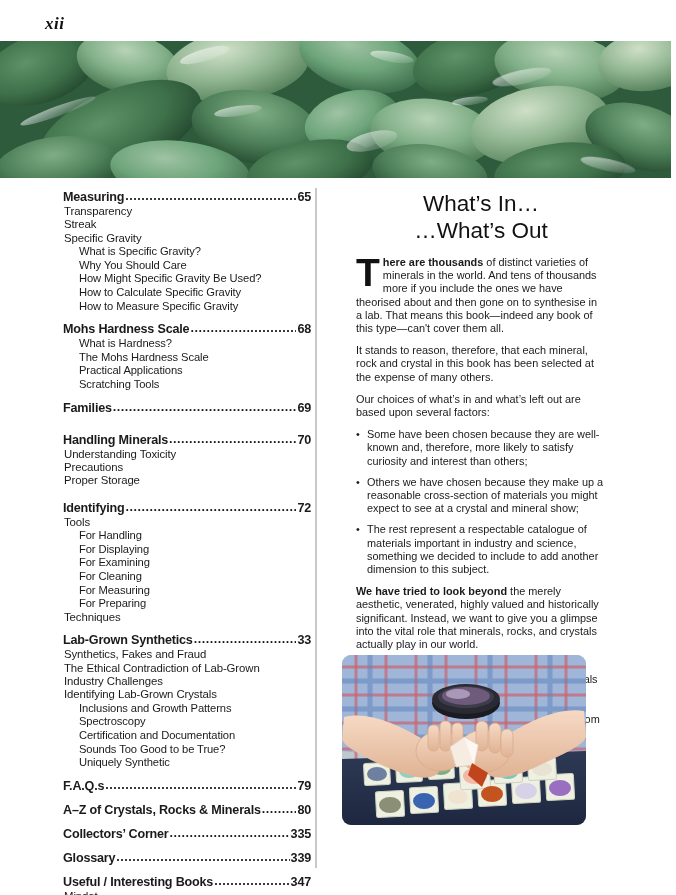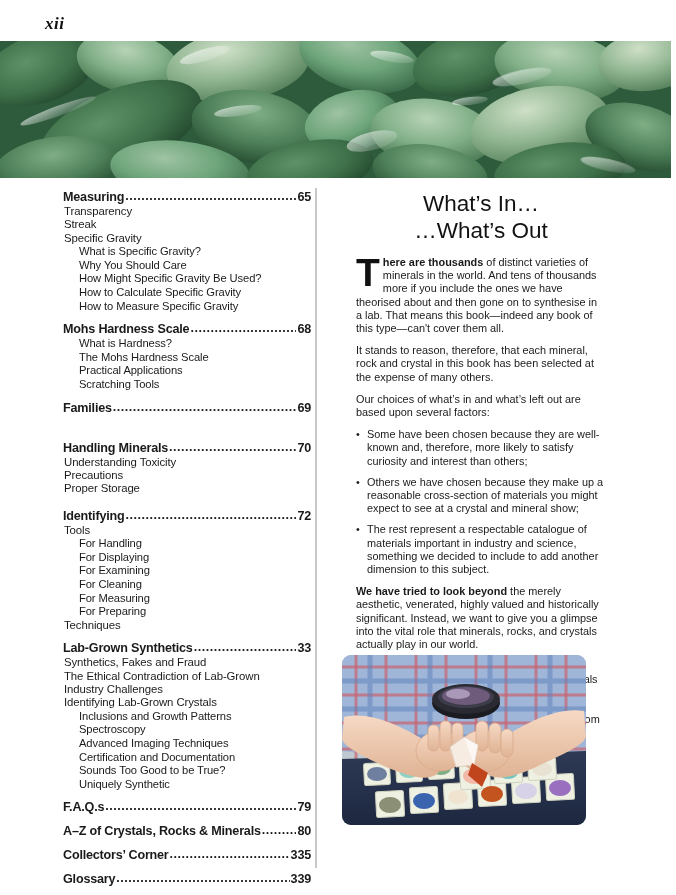--- a/index.html
+++ b/index.html
@@ -288,21 +288,21 @@
     <div class="lvl3"><span>The Mohs Hardness Scale</span></div>
     <div class="lvl3"><span>Practical Applications</span></div>
     <div class="lvl3"><span>Scratching Tools</span></div>
     <div class="gap"></div>
     <div class="toc-row lvl1" style="margin-top: 0px;">
       <span class="t">Families</span>
       <span class="leader">........................................................................................................................</span>
       <span class="pg">69</span>
     </div>
     <div class="gap"></div>
-    <div class="toc-row lvl1" style="margin-top: 16px;">
+    <div class="toc-row lvl1" style="margin-top: 8px;">
       <span class="t">Handling Minerals</span>
       <span class="leader">........................................................................................................................</span>
       <span class="pg">70</span>
     </div>
     <div class="lvl2"><span>Understanding Toxicity</span></div>
     <div class="lvl2"><span>Precautions</span></div>
     <div class="lvl2"><span>Proper Storage</span></div>
     <div class="gap"></div>
     <div class="toc-row lvl1" style="margin-top: 4px;">
       <span class="t">Identifying</span>
@@ -322,21 +322,20 @@
       <span class="t">Lab-Grown Synthetics</span>
       <span class="leader">........................................................................................................................</span>
       <span class="pg">33</span>
     </div>
     <div class="lvl2"><span>Synthetics, Fakes and Fraud</span></div>
     <div class="lvl2"><span>The Ethical Contradiction of Lab-Grown</span></div>
     <div class="lvl2"><span>Industry Challenges</span></div>
     <div class="lvl2"><span>Identifying Lab-Grown Crystals</span></div>
     <div class="lvl3"><span>Inclusions and Growth Patterns</span></div>
     <div class="lvl3"><span>Spectroscopy</span></div>
-    <div class="lvl3"><span>Advanced Imaging Techniques</span></div>
     <div class="lvl3"><span>Certification and Documentation</span></div>
     <div class="lvl3"><span>Sounds Too Good to be True?</span></div>
     <div class="lvl3"><span>Uniquely Synthetic</span></div>
     <div class="gap"></div>
     <div class="toc-row lvl1" style="margin-top: 0px;">
       <span class="t">F.A.Q.s</span>
       <span class="leader">........................................................................................................................</span>
       <span class="pg">79</span>
     </div>
     <div class="gap"></div>

